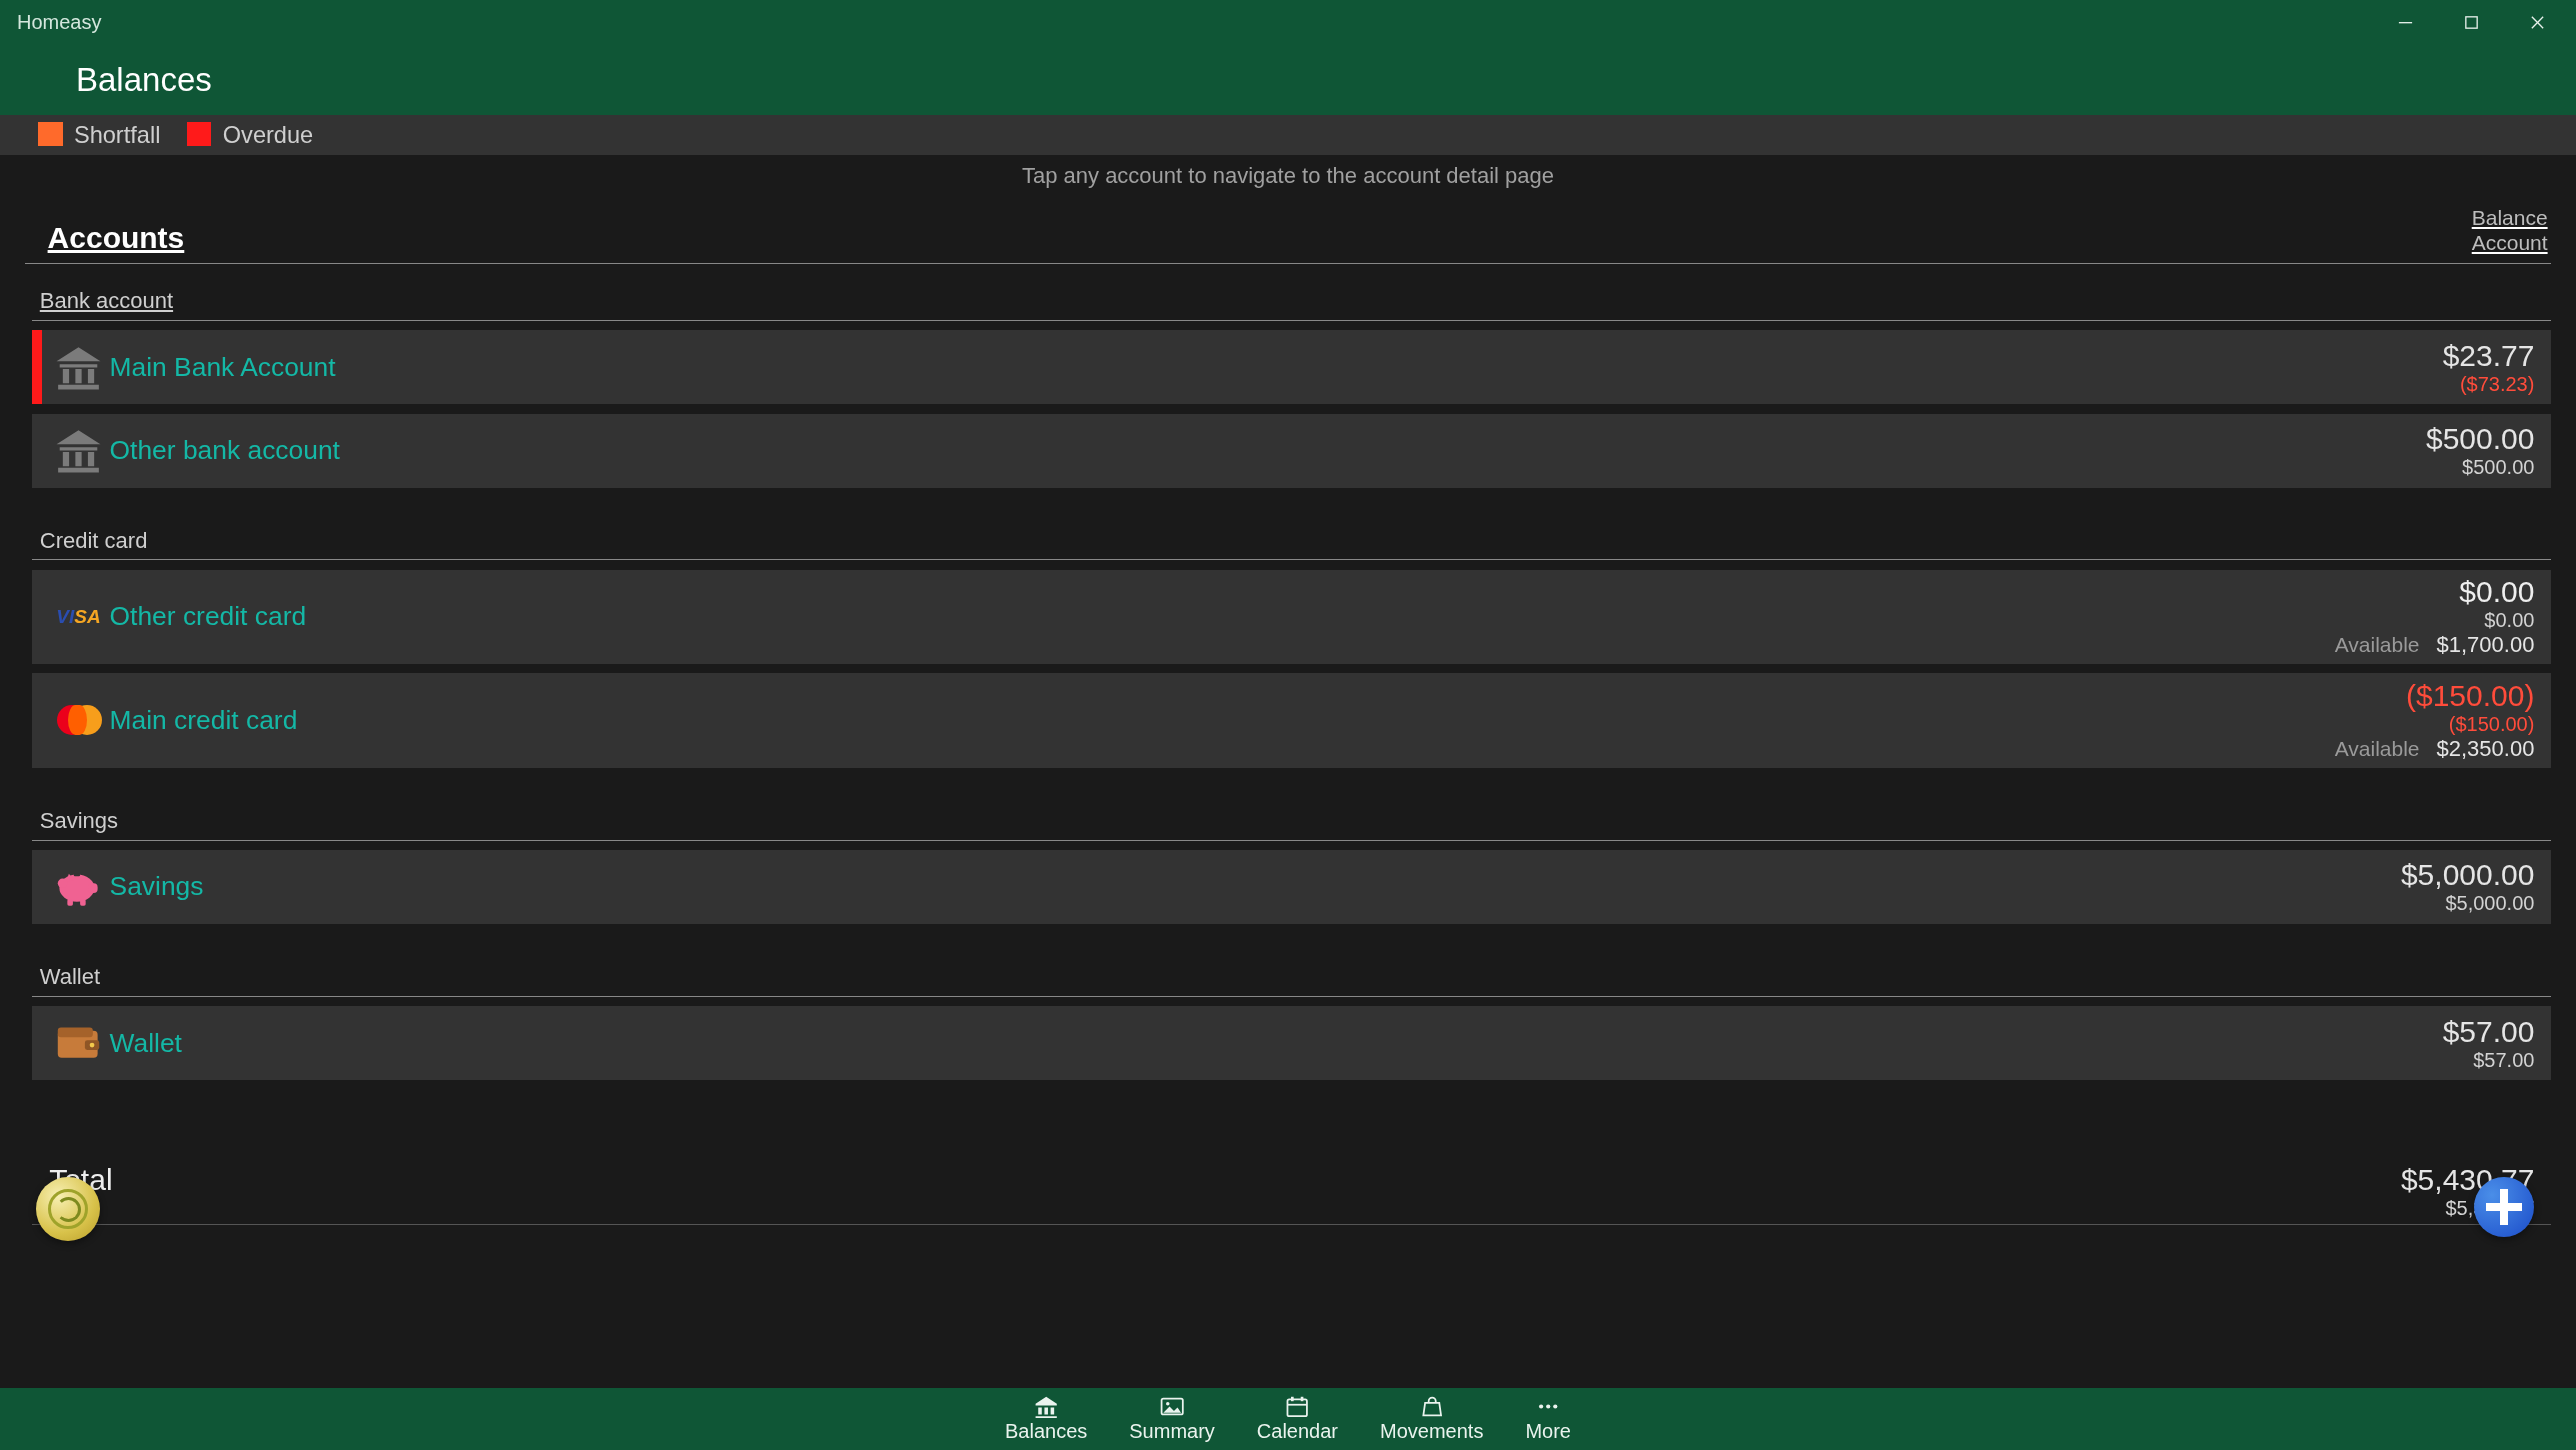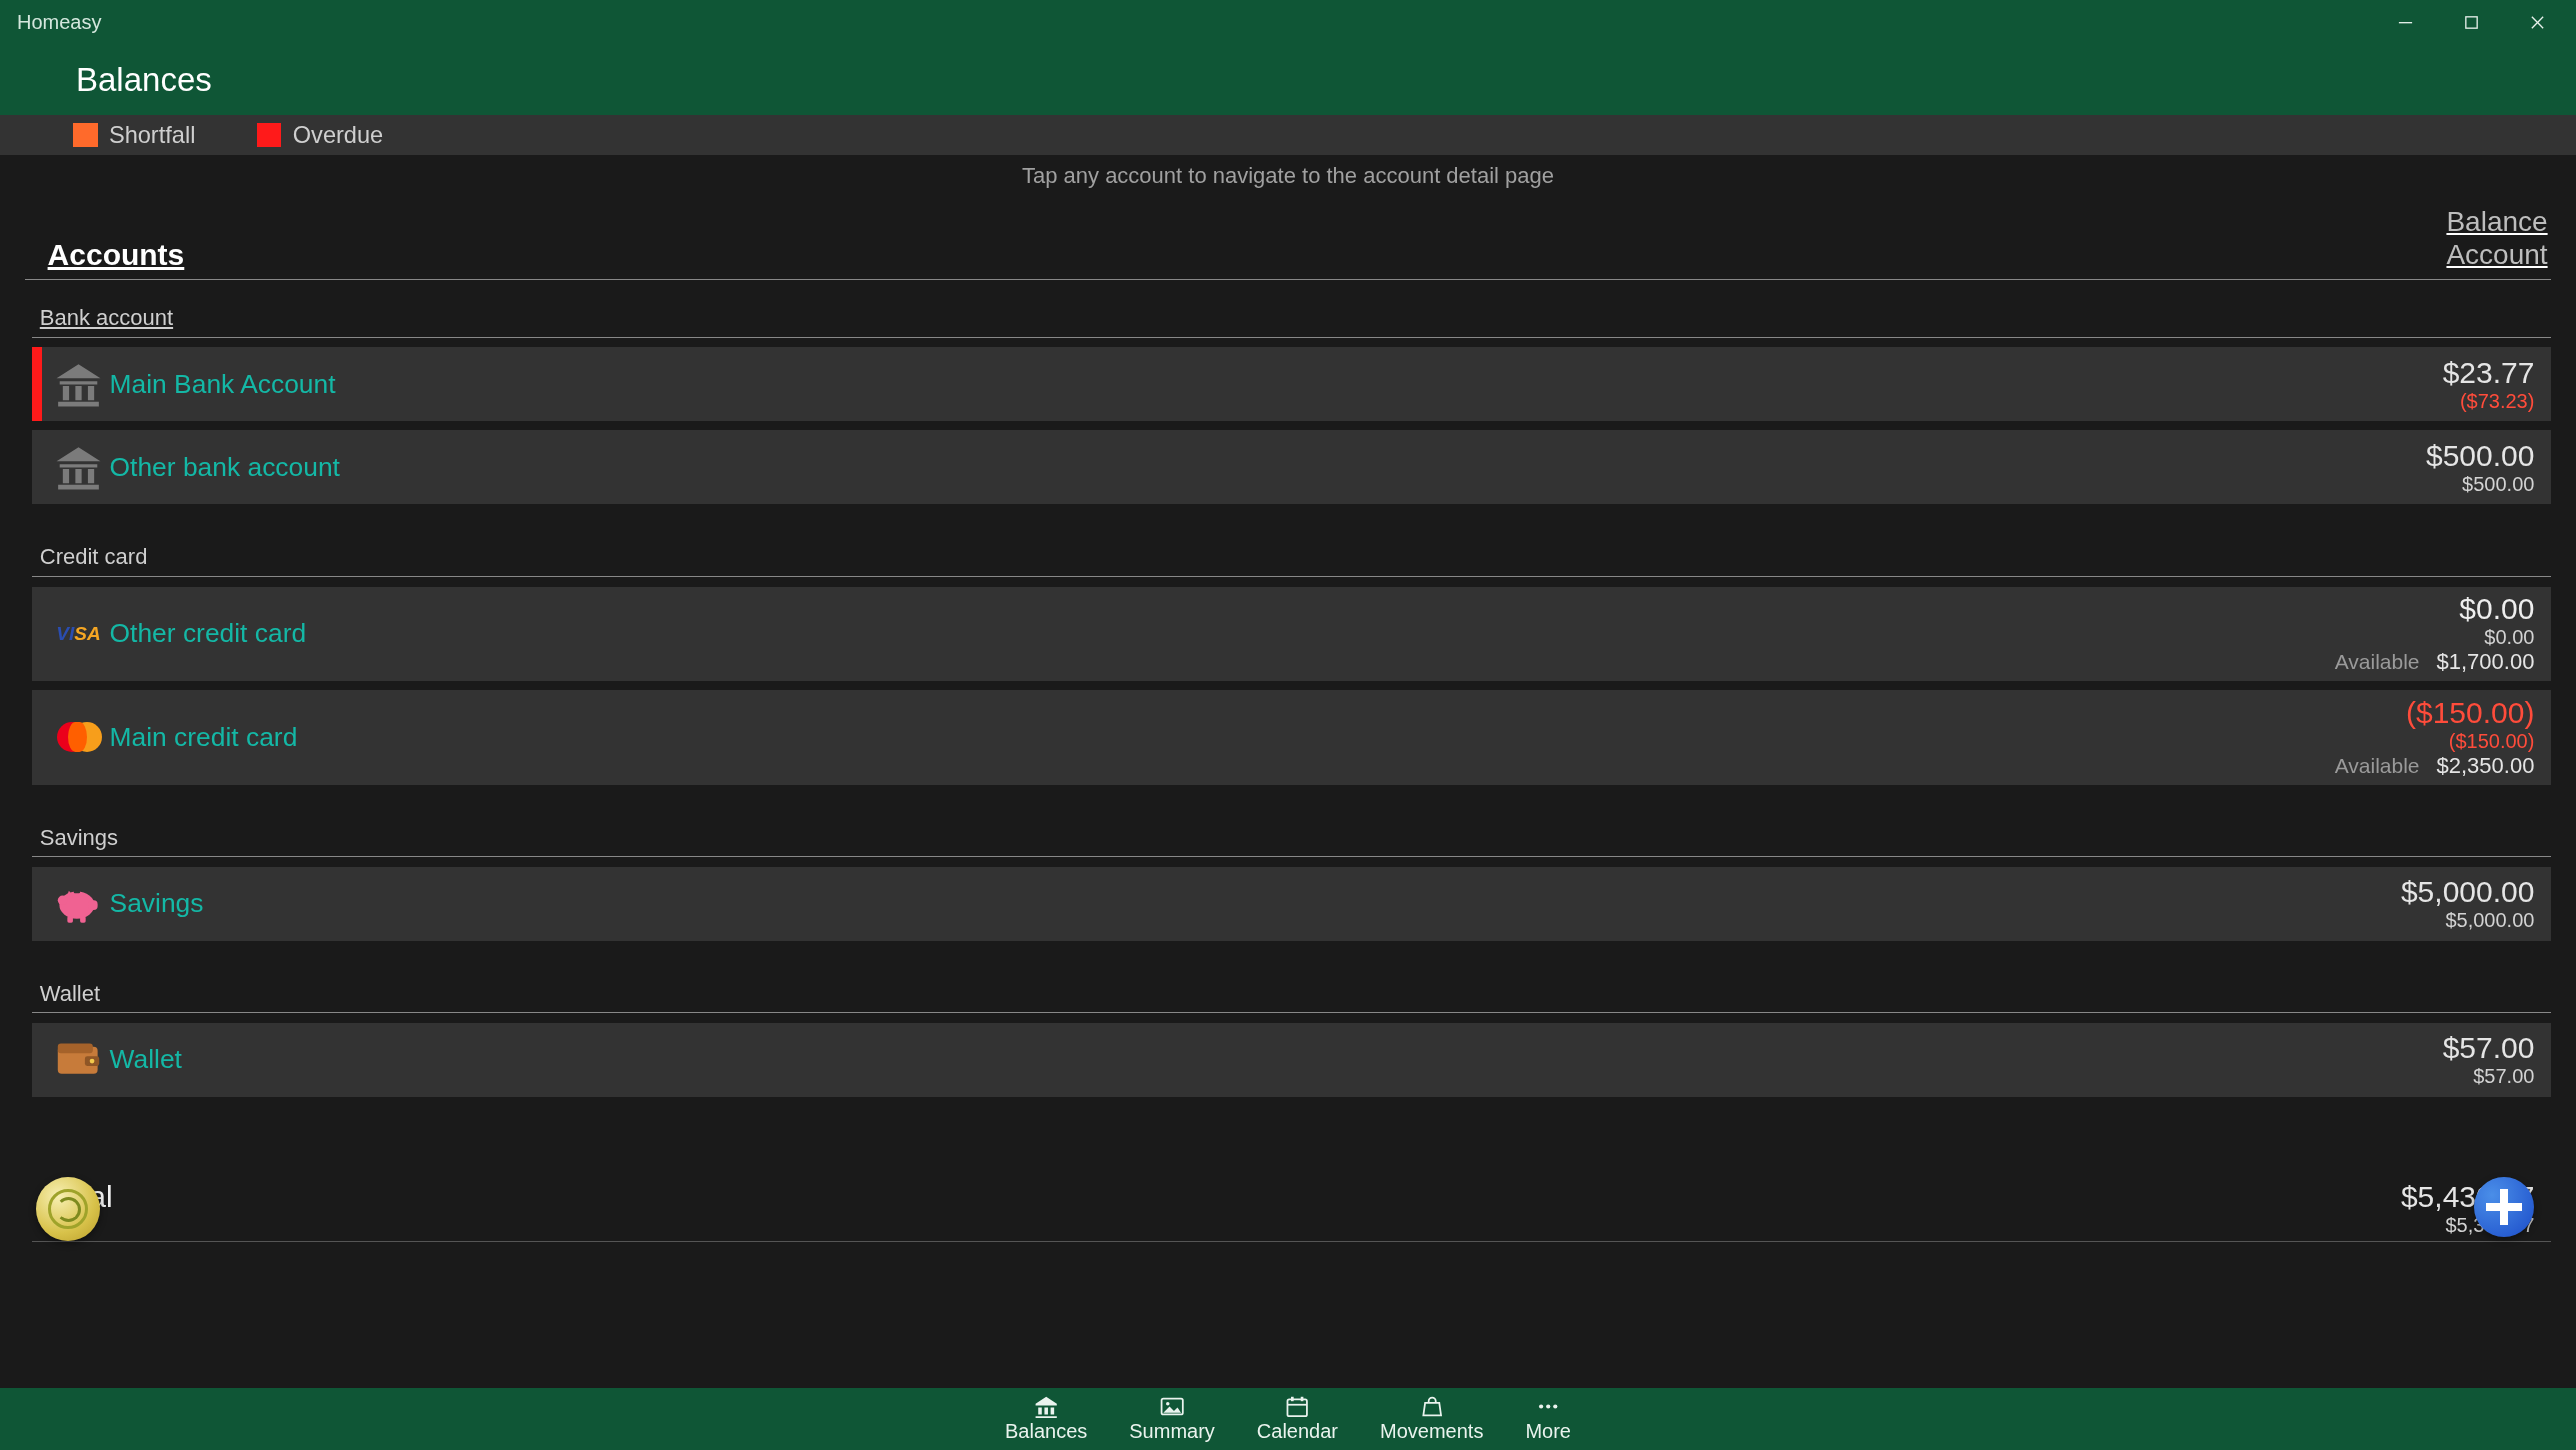--- a/index.html
+++ b/index.html
@@ -32,21 +32,21 @@
   }
   .header-title { font-size: 33px; color: #fff; font-weight: 400; }
 
   .legend {
     height: 40px;
     background: #333333;
     display: flex; align-items: center;
     padding-left: 38px;
     gap: 26.4px;
   }
-  .legend-item { display: flex; align-items: center; gap: 11.3px; margin-left: 35px; }
+  .legend-item { display: flex; gap: 11.3px; }
   .legend-sw { width: 24.6px; height: 24.6px; }
   .legend-text { font-size: 23.6px; color: #cfcfcf; }
 
   .hint {
     height: 42px;
     display: flex; align-items: center; justify-content: center;
     font-size: 22px; color: #a0a0a0;
   }
 
   .content {
@@ -56,21 +56,21 @@
     position: relative;
   }
 
   .accounts-header {
     display: flex; justify-content: space-between; align-items: flex-end;
     padding: 7.6px 0 7.6px 23px;
     border-bottom: 0.9px solid #888;
     text-decoration: underline;
   }
   .accounts-title { font-size: 30px; font-weight: 600; }
-  .col-right { text-align: right; font-size: 28px; color: #bdbdbd; line-height: 1.2; padding-right: 3.8px;}
+  .col-right { text-align: right; font-size: 21px; color: #bdbdbd; line-height: 1.2; padding-right: 3.8px;}
 
   .group-label {
     font-size: 22px; color: #cfcfcf;
     padding: 40px 0 5.7px 7.6px;
     border-bottom: 0.9px solid #888;
     margin-left: 7.6px;
   }
   .group-label.first { padding-top: 24.6px; text-decoration: underline; }
 
   .row {

